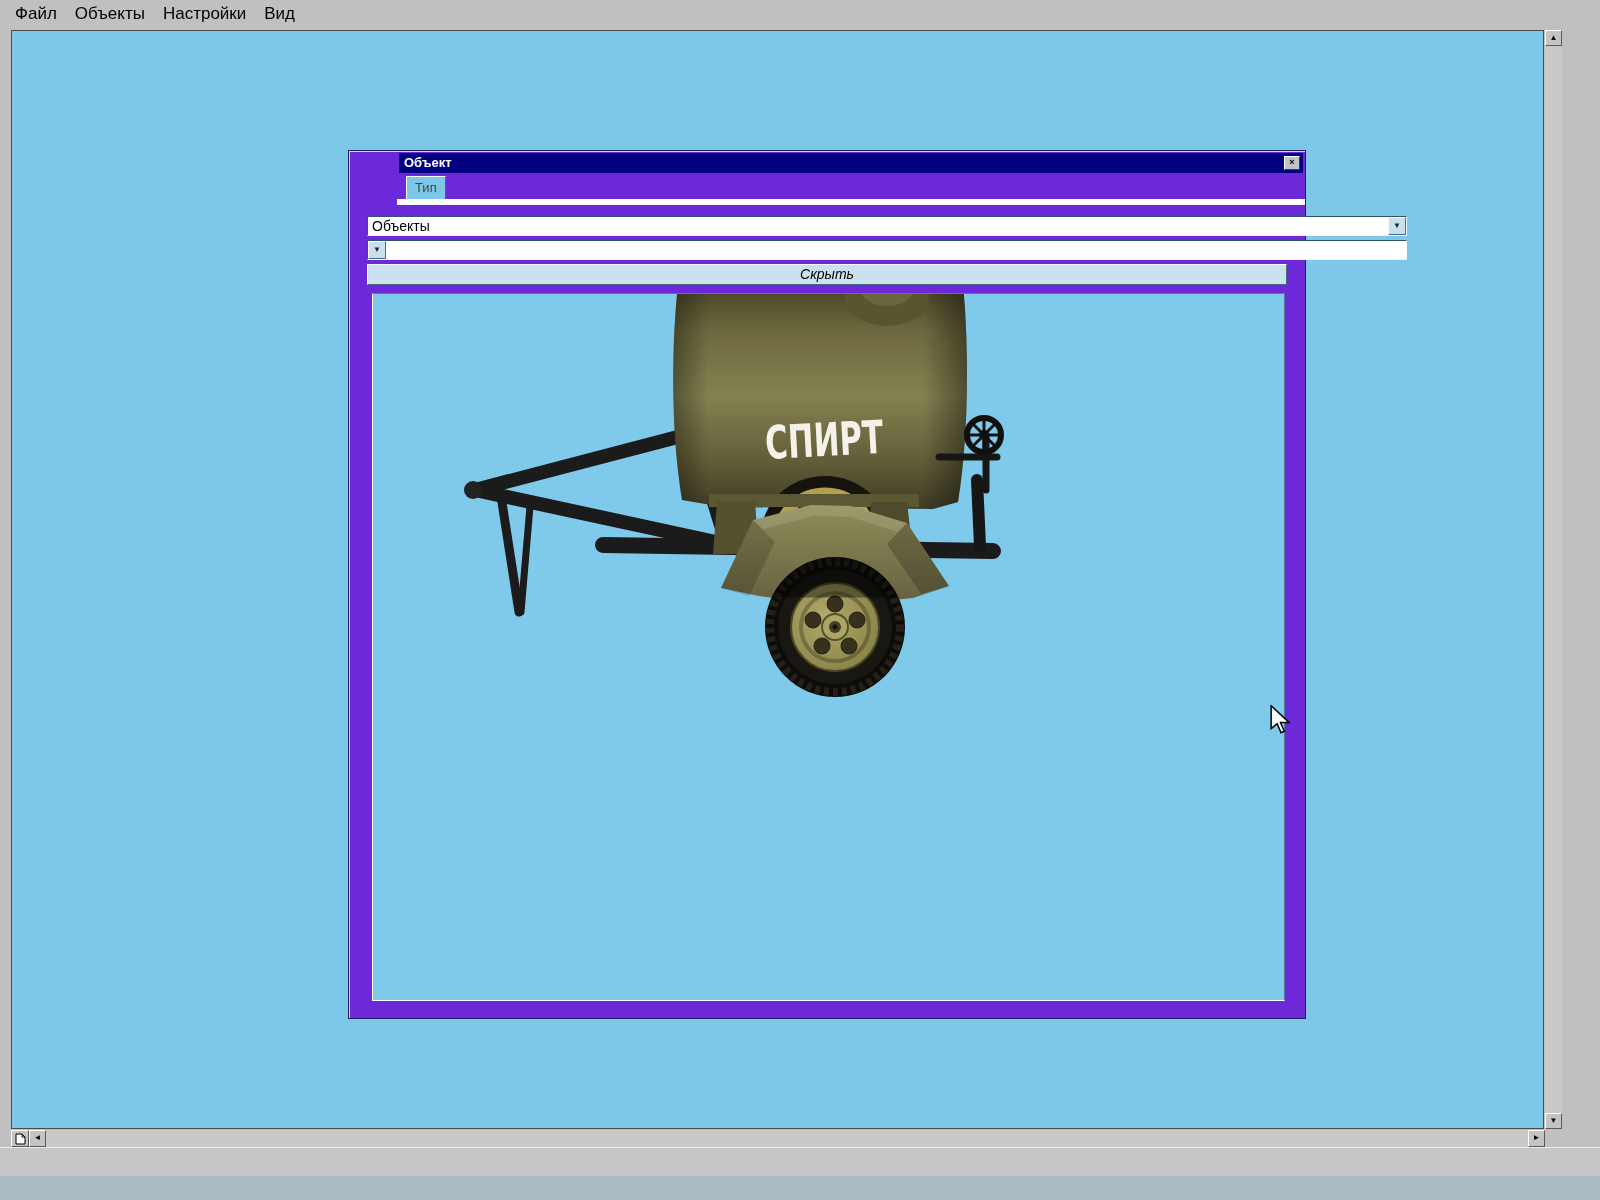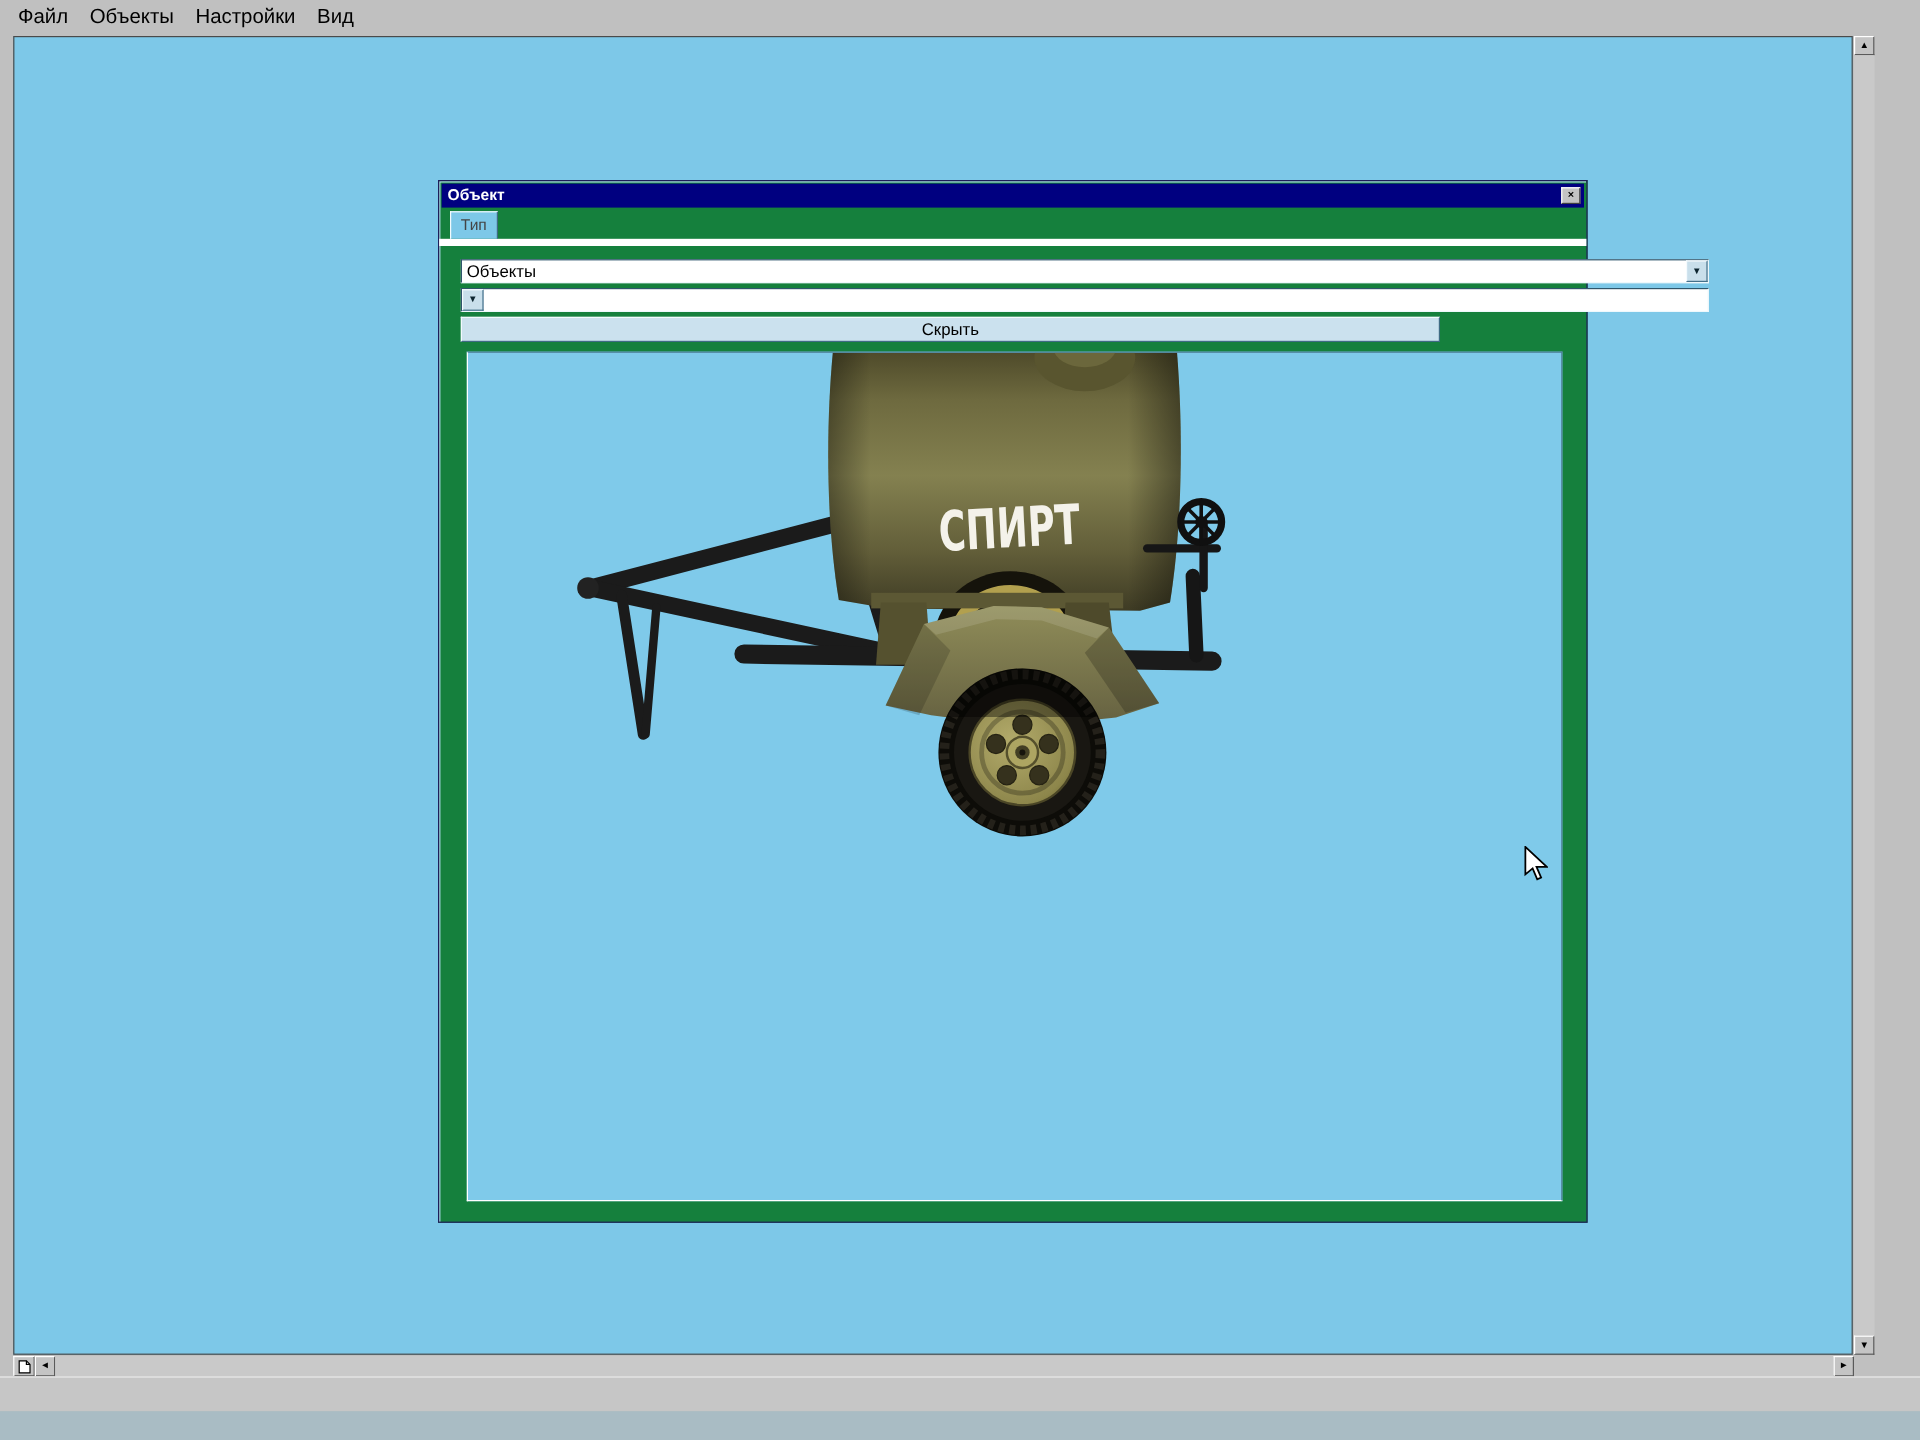--- a/index.html
+++ b/index.html
@@ -27,45 +27,45 @@
   .sb-corner{position:absolute;left:1545px;top:1130px;width:17px;height:17px;background:#c0c0c0;}
   .doc-btn{width:18px;height:17px;flex:0 0 auto;background:#c4c4c4;border:1px solid;
            border-color:#ffffff #5a5a5a #5a5a5a #ffffff;box-sizing:border-box;
            display:flex;align-items:center;justify-content:center;}
 
   .statusbar{position:absolute;left:0;top:1147px;width:1600px;height:29px;
              background:#c6c6c6;border-top:1px solid #ececec;box-sizing:border-box;}
   .bottom-strip{position:absolute;left:0;top:1176px;width:1600px;height:24px;background:#a9bcc4;}
 
   
-  .dialog{position:absolute;left:365px;top:150px;width:958px;height:869px;
-          background:#15803d;border:1px solid #1e1e5a;box-sizing:border-box;
-          box-shadow:inset 1px 1px 0 #b8e2f4;}
+  .dialog{position:absolute;left:348px;top:150px;width:958px;height:869px;
+          background:#6d28d9;border:1px solid #1e1e5a;box-sizing:border-box;
+          box-shadow:inset 1px 1px 0 #b8e2f4;padding-left:48px;}
   .titlebar{position:relative;margin:2px 2px 0 2px;height:20px;background:#000080;}
   .titlebar .title{color:#fff;font-size:13px;font-weight:bold;line-height:20px;padding-left:5px;}
   .close{position:absolute;right:3px;top:3px;width:16px;height:14px;background:#c3c3c3;
          border:1px solid;border-color:#ffffff #404040 #404040 #ffffff;box-sizing:border-box;
          font-size:9px;font-weight:bold;line-height:11px;text-align:center;color:#000;}
   .tabstrip{position:relative;margin-top:3px;height:23px;padding-left:9px;
             border-bottom:6px solid #ffffff;}
   .tab{display:inline-block;height:22px;line-height:22px;padding:0 8px;margin-bottom:-1px;
        background:#7dc8e8;color:#444;font-size:13px;
        border-top:1px solid #f2fafd;border-left:1px solid #f2fafd;border-right:1px solid #3e6a80;}
   .combo{position:absolute;left:18px;width:1040px;height:20px;background:#fff;
          border:1px solid;border-color:#2f566b #eef8fc #eef8fc #2f566b;
          box-sizing:border-box;display:flex;}
   .combo-value{flex:1 1 auto;font-size:14px;line-height:18px;padding-left:4px;color:#000;
                white-space:nowrap;overflow:hidden;}
   .combo-btn{flex:0 0 auto;width:18px;height:18px;background:#c9dfeb;border:1px solid;
              border-color:#f5fbfe #44708a #44708a #f5fbfe;box-sizing:border-box;
              text-align:center;font-size:8px;line-height:15px;color:#0d2530;}
   .combo-1{top:65px;} .combo-2{top:89px;}
-  .hide-btn{position:absolute;left:18px;top:113px;width:816px;height:21px;background:#cbe1ee;
+  .hide-btn{position:absolute;left:18px;top:113px;width:920px;height:21px;background:#cbe1ee;
             border:1px solid;border-color:#f2fafd #3f6b83 #3f6b83 #f2fafd;box-sizing:border-box;
-            font-size:14px;text-align:center;line-height:19px;color:#000;}
+            font-size:14px;text-align:center;line-height:19px;color:#000;font-style:italic;}
   .preview{position:absolute;left:23px;top:142px;width:913px;height:708px;background:#7fcaea;
            border:1px solid;border-color:#4e7f98 #4e7f98 #ffffff #ffffff;box-sizing:border-box;
            overflow:hidden;}
   .preview svg.model{position:absolute;left:0;top:0;width:911px;height:706px;display:block;}
 
   .cursor{position:absolute;left:1270px;top:705px;width:20px;height:31px;z-index:60;}
 </style>
 </head>
 <body>
 

